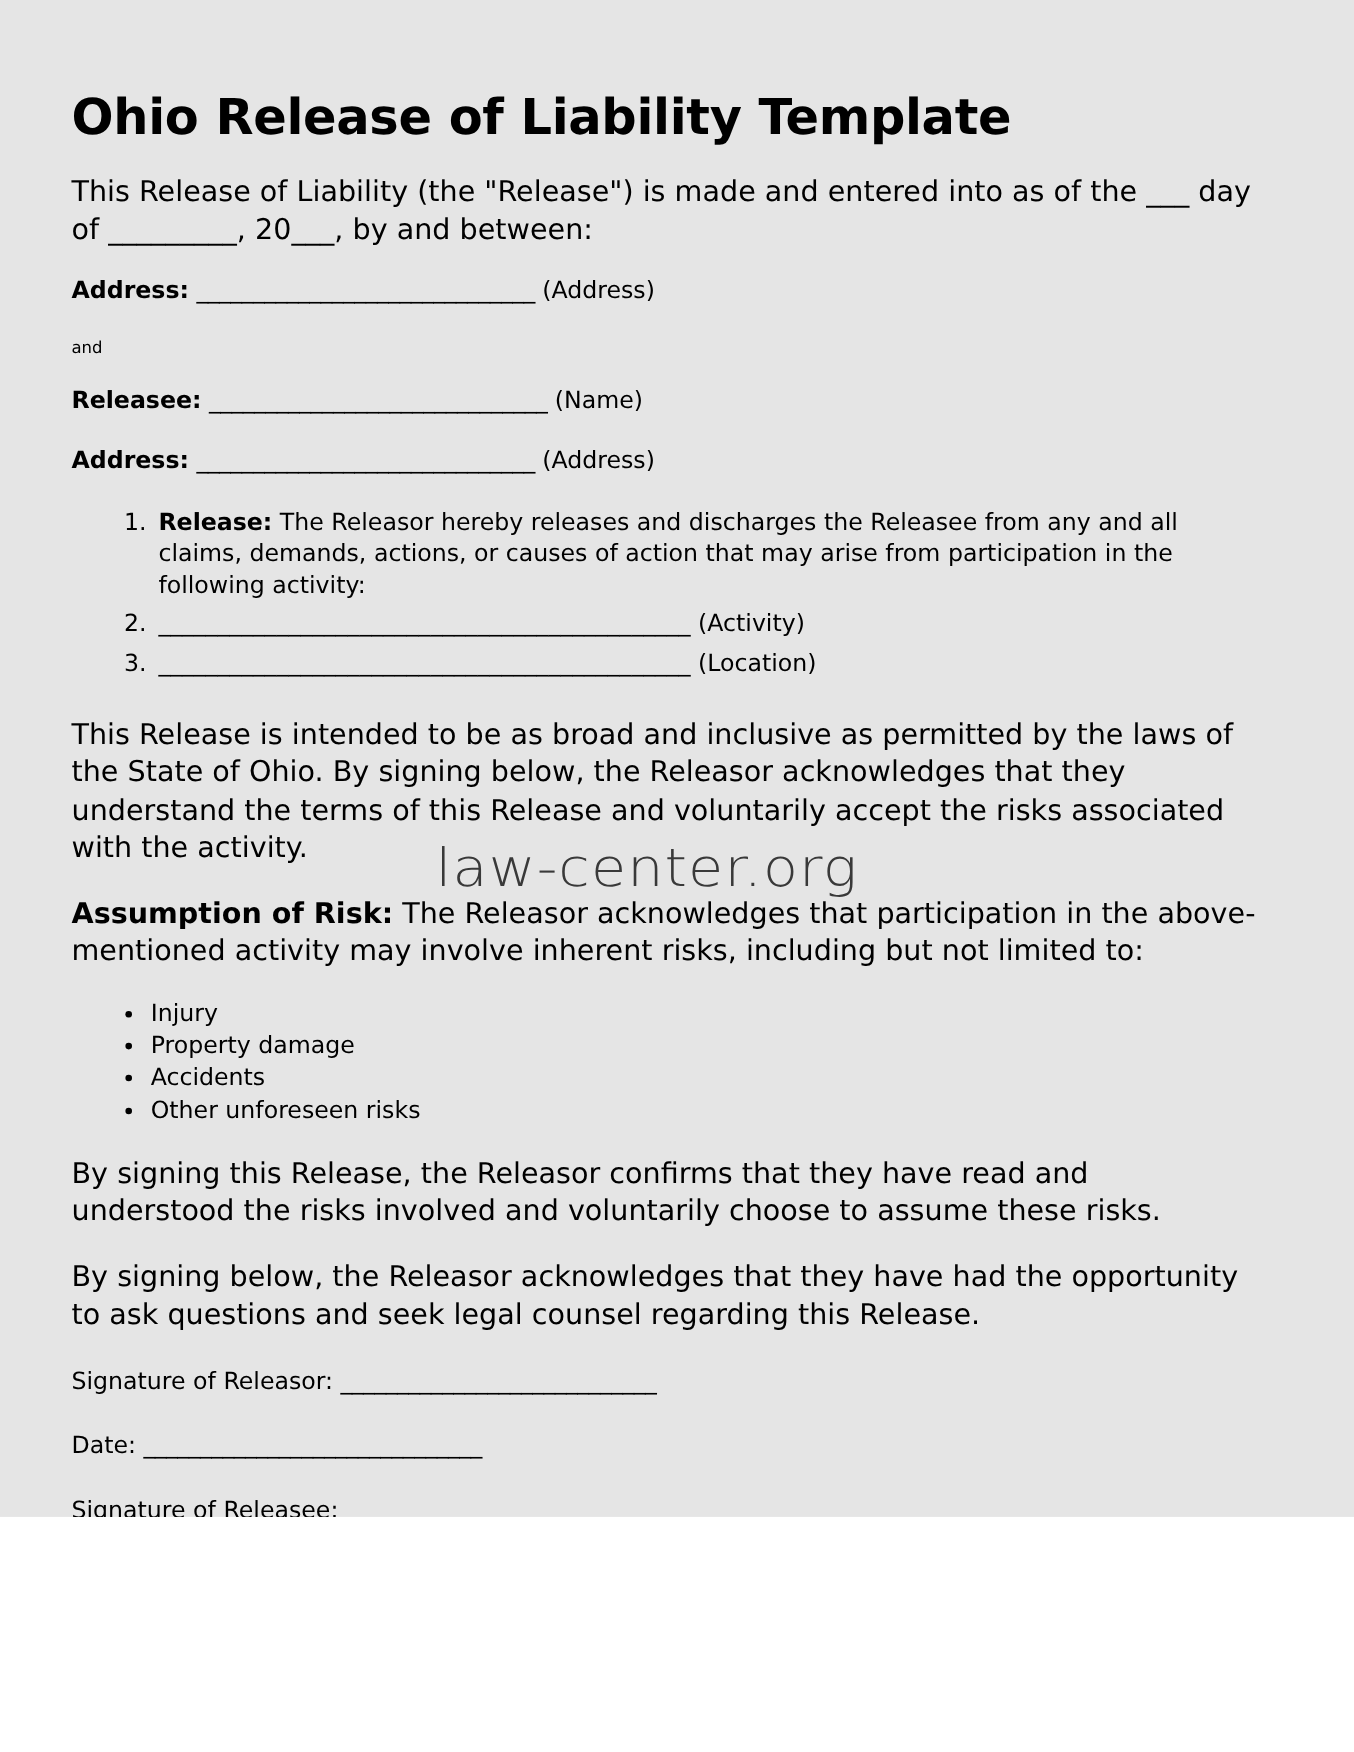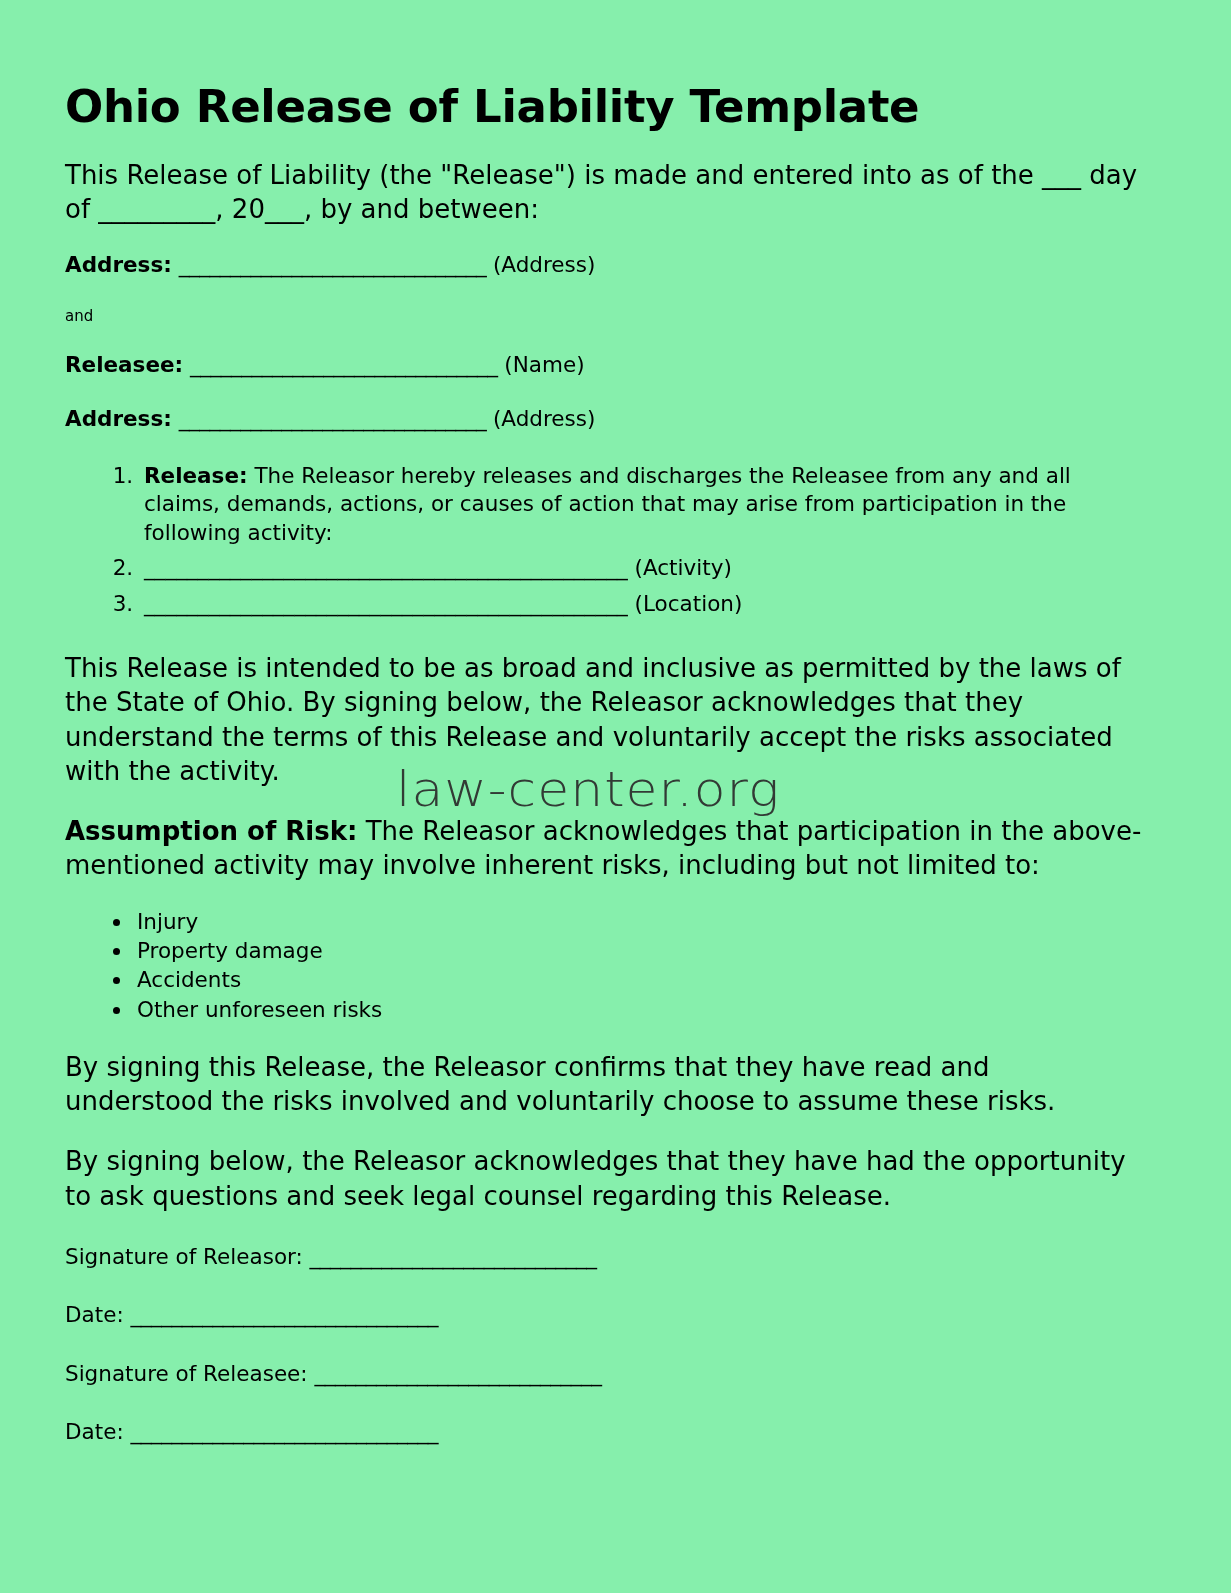--- a/index.html
+++ b/index.html
@@ -8,22 +8,22 @@
     padding: 0;
     background: #ffffff;
   }
   body {
     font-family: "DejaVu Sans", "Liberation Sans", sans-serif;
     color: #000000;
   }
   .page {
     position: relative;
     width: 1231px;
-    height: 1593px;
-    background: #86efac;
+    height: 1379px;
+    background: #e5e5e5;
     overflow: hidden;
     box-sizing: border-box;
     padding: 0;
   }
   .content {
     position: absolute;
     left: 65px;
     top: 0;
     width: 1078px;
   }

